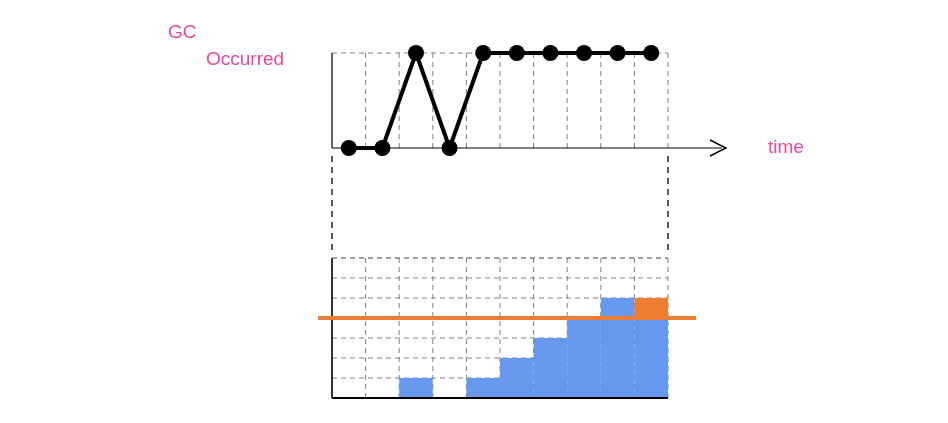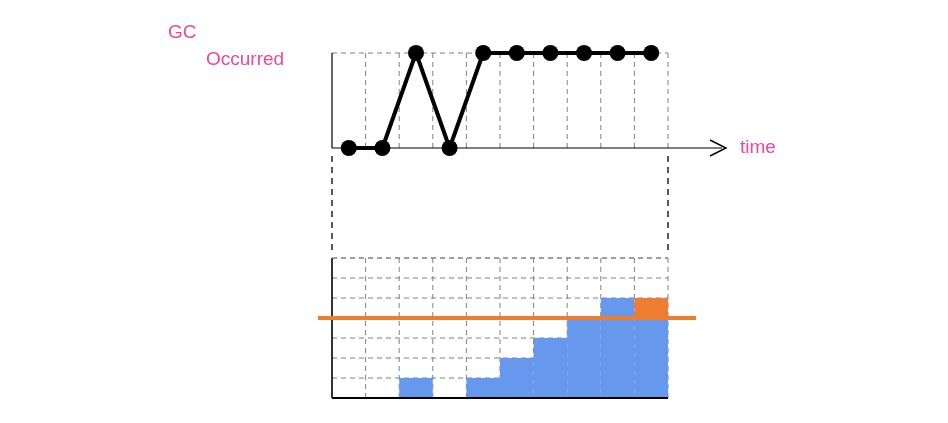--- a/index.html
+++ b/index.html
@@ -12,21 +12,21 @@
   }
   #stage{position:absolute;left:0;top:0;width:948px;height:423px;}
 
   .lbl{position:absolute;color:#ec4899;white-space:pre;line-height:1.25;}
 
   #lbl-gc          {left:168px; top:20px;  font-size:19px;}
   #lbl-occurred    {left:186px; top:47px;  font-size:19px;margin-left:20px;}
   #lbl-notoccurred {left:185px; top:138px; font-size:19px;}
   #lbl-threshold   {left:210px; top:281px; font-size:19px; color:#ed7d31;}
   #lbl-count       {left:168px; top:326px; font-size:19px;}
-  #lbl-time        {left:740px; top:135px; font-size:19px;}
+  #lbl-time        {left:768px; top:135px; font-size:19px;}
 
   svg#art{position:absolute;left:0;top:0;}
 </style>
 </head>
 <body>
 
 <div id="stage">
 
   <div class="lbl" id="lbl-gc">GC</div>
   <div class="lbl" id="lbl-occurred">Occurred</div>

